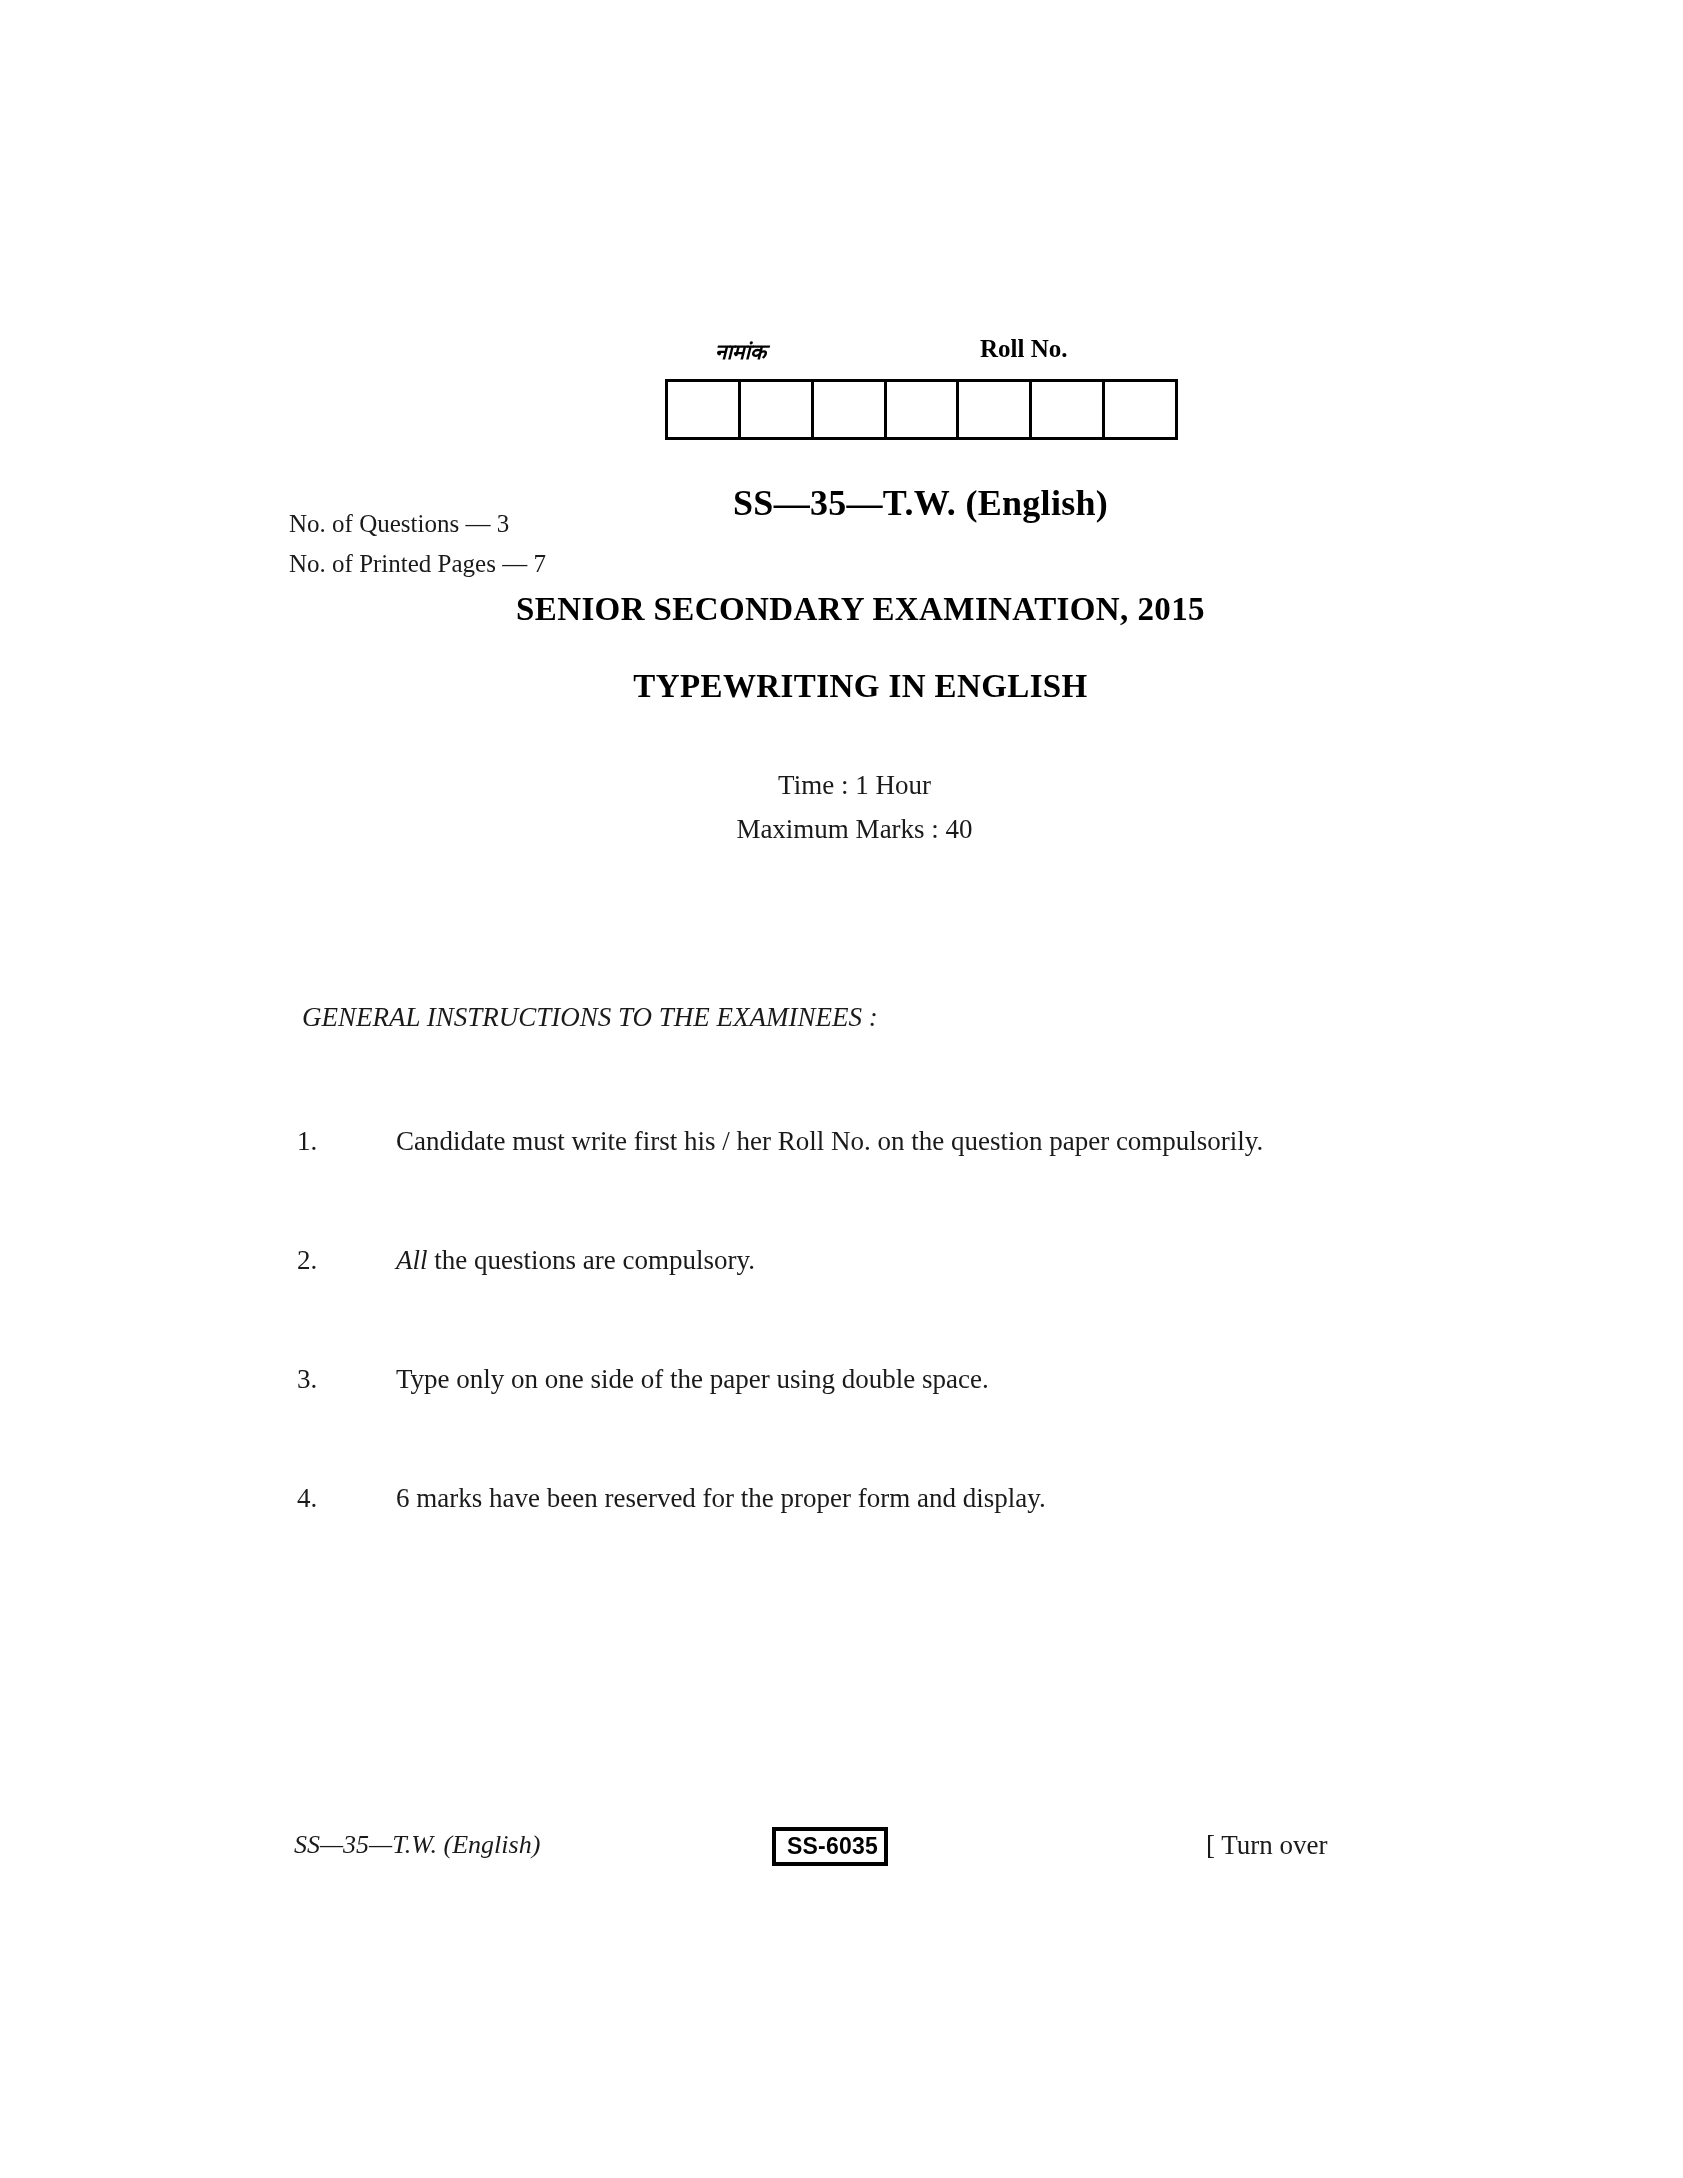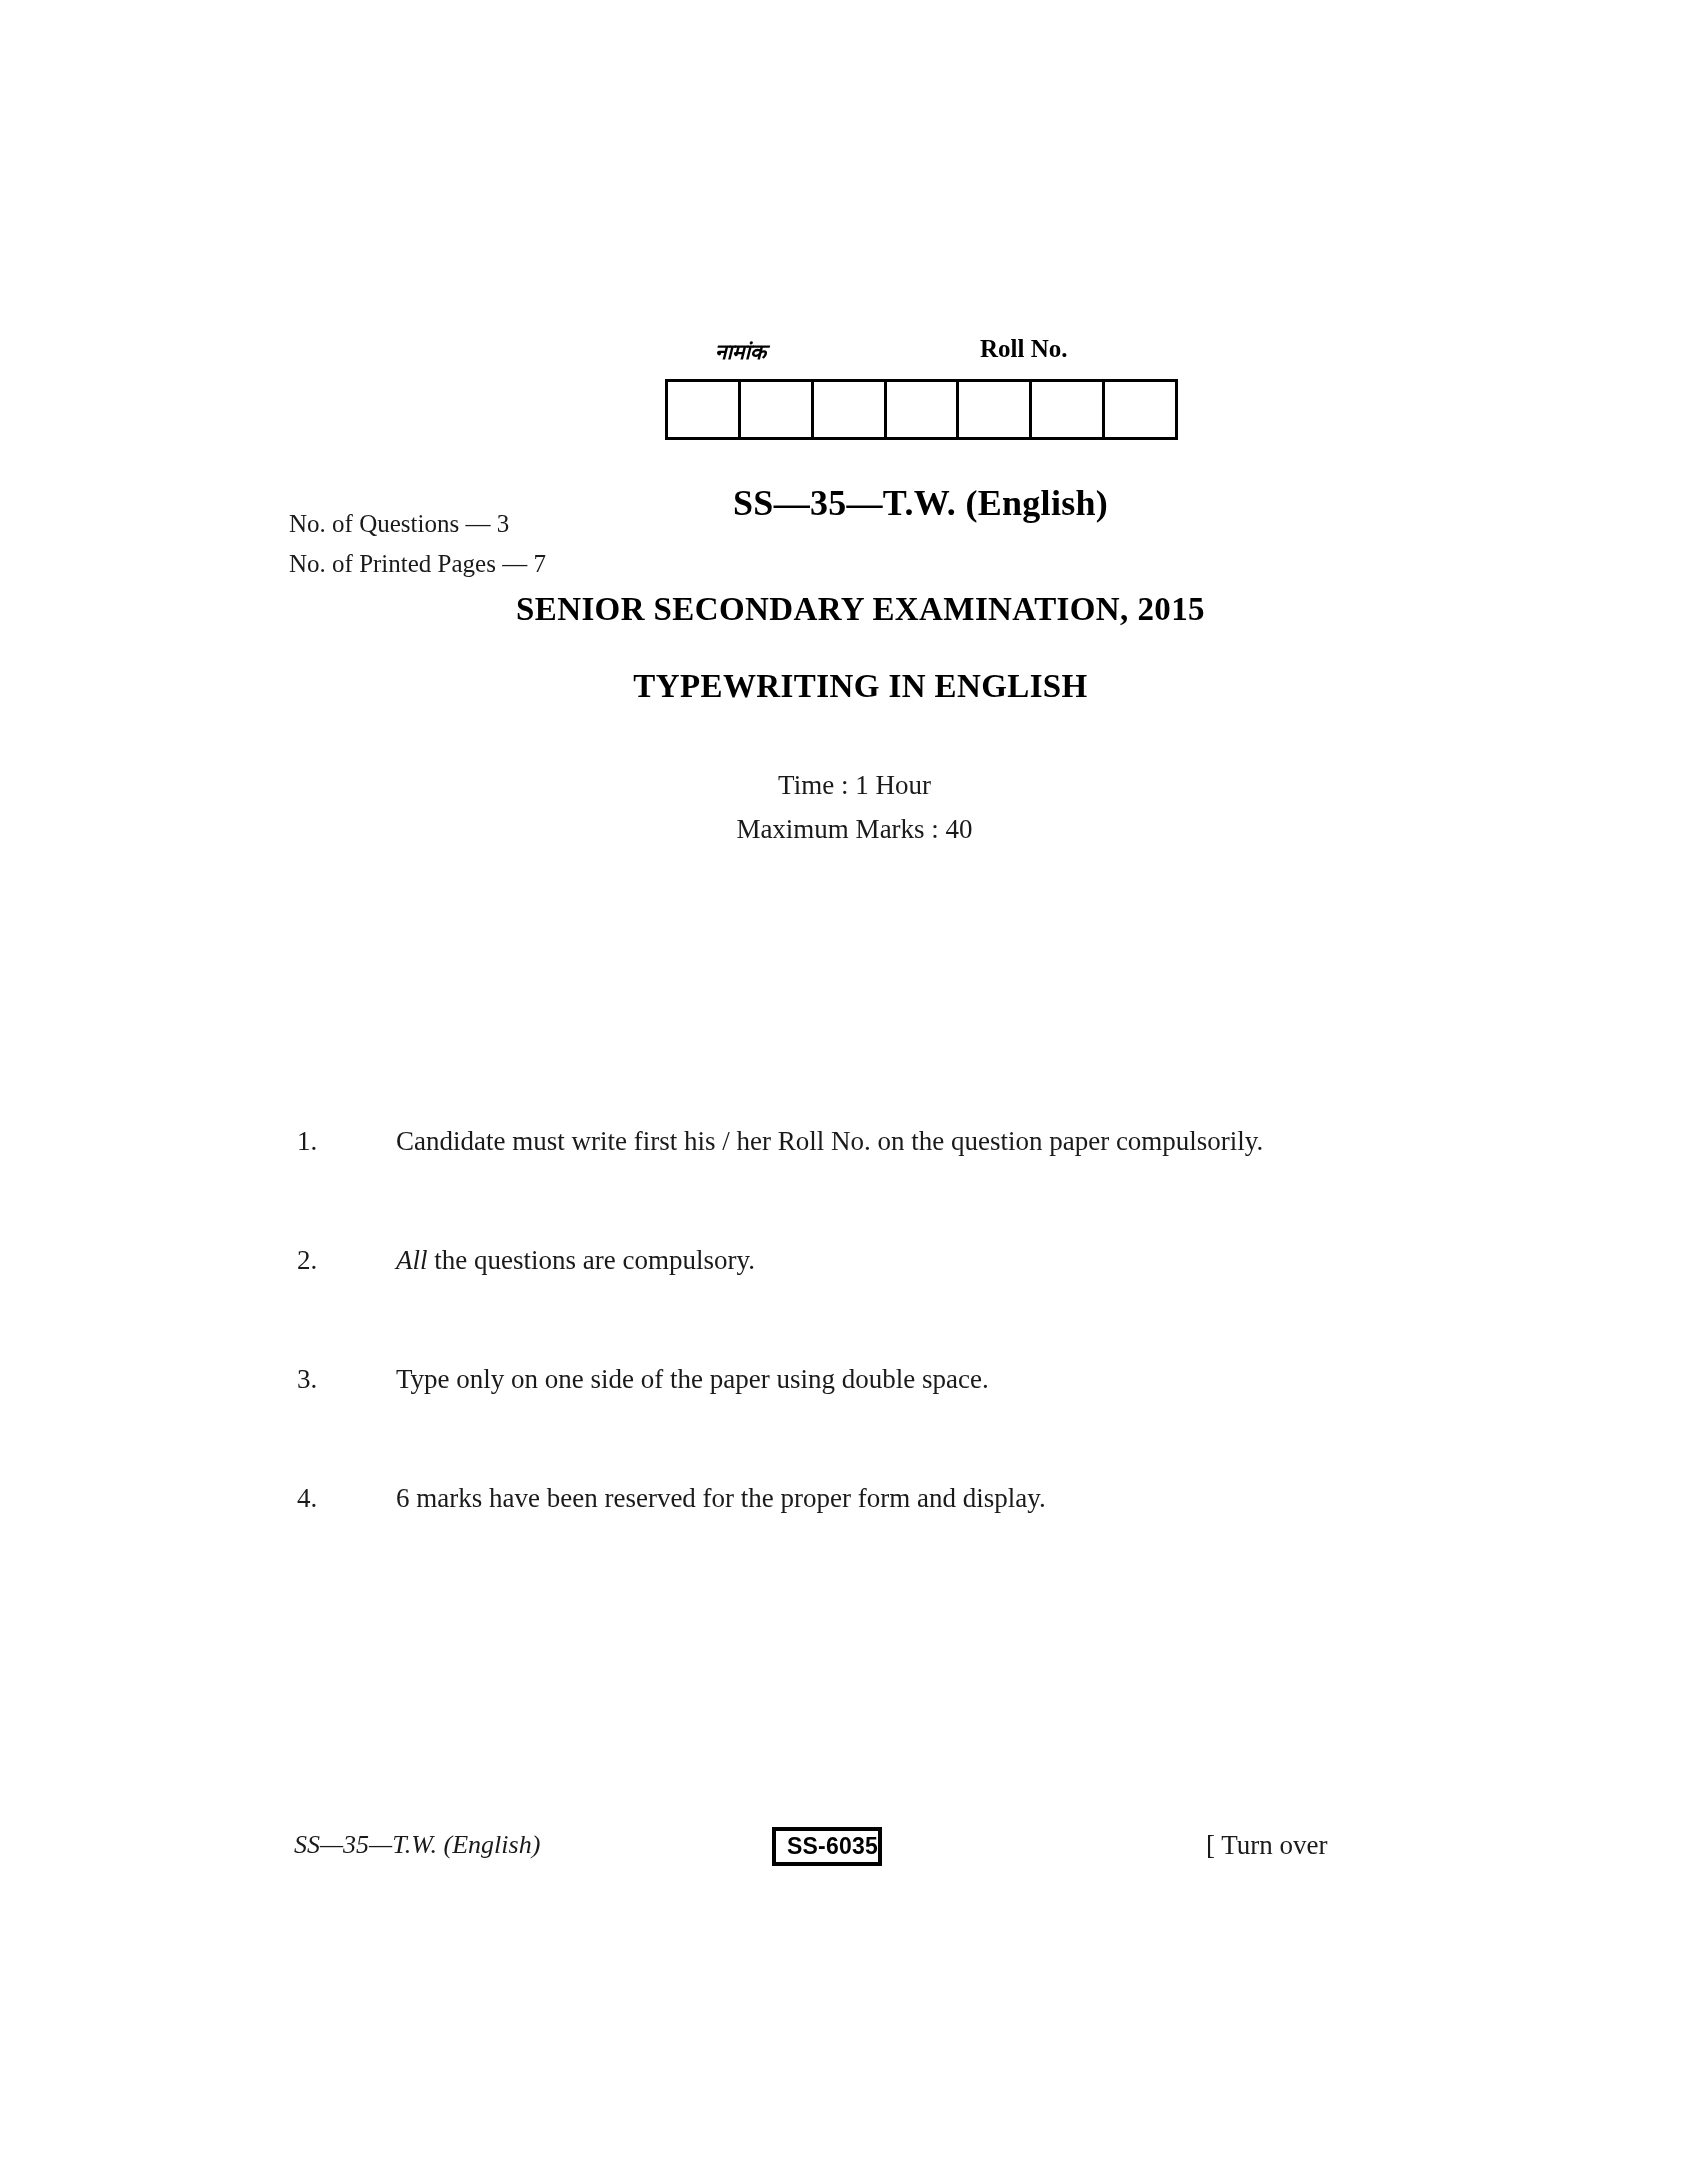--- a/index.html
+++ b/index.html
@@ -195,21 +195,21 @@
     font-size: 26px;
     font-style: italic;
     color: #1a1a1a;
     white-space: nowrap;
   }
   .footer-code {
     position: absolute;
     left: 772px;
     top: 1827px;
     border: 4px solid #000;
-    padding: 3px 0 4px 11px;
+    padding: 3px 6px 4px 11px;
     font-family: "Liberation Sans", sans-serif;
     font-size: 23px;
     font-weight: 700;
     letter-spacing: 0.2px;
     color: #000;
     background: #fff;
     line-height: 1.05;
   }
   .footer-right {
     position: absolute;
@@ -247,20 +247,21 @@
   </div>
 
   <div class="paper-code">SS—35—T.W. (English)</div>
 
   <div class="title-main">SENIOR SECONDARY EXAMINATION, 2015</div>
   <div class="title-sub">TYPEWRITING IN ENGLISH</div>
 
   <div class="time-line">Time : 1 Hour</div>
   <div class="marks-line">Maximum Marks : 40</div>
 
+  <div class="instr-heading">GENERAL INSTRUCTIONS TO THE EXAMINEES :</div>
 
   <div class="instr-list">
 
     <div class="instr-item">
       <span class="instr-num">1.</span>
       <span class="instr-text justified">Candidate must write first his / her Roll No. on the question paper compulsorily.</span>
     </div>
 
     <div class="instr-item">
       <span class="instr-num">2.</span>

